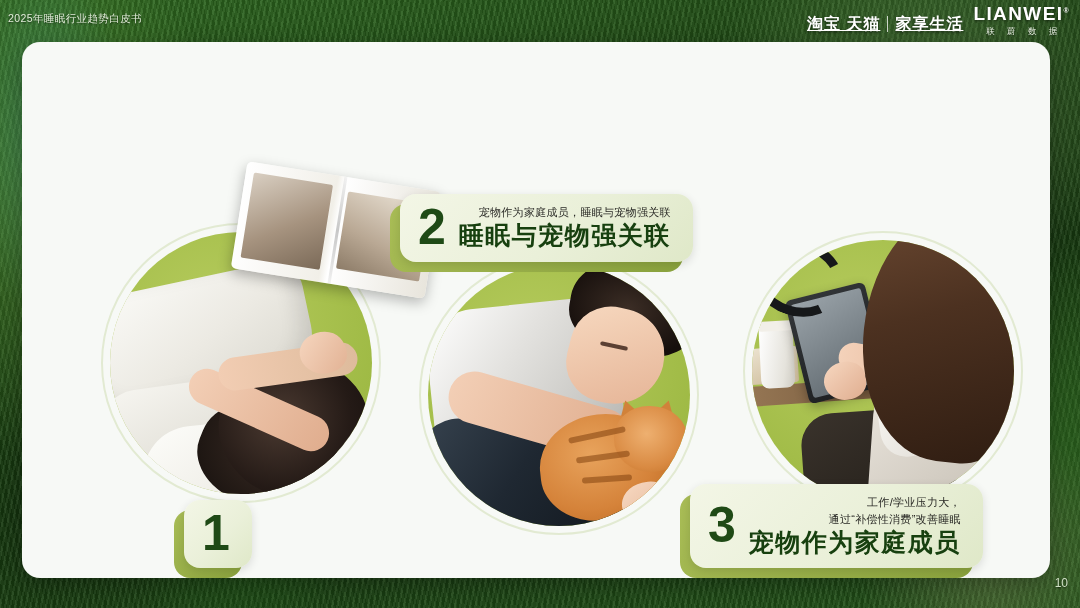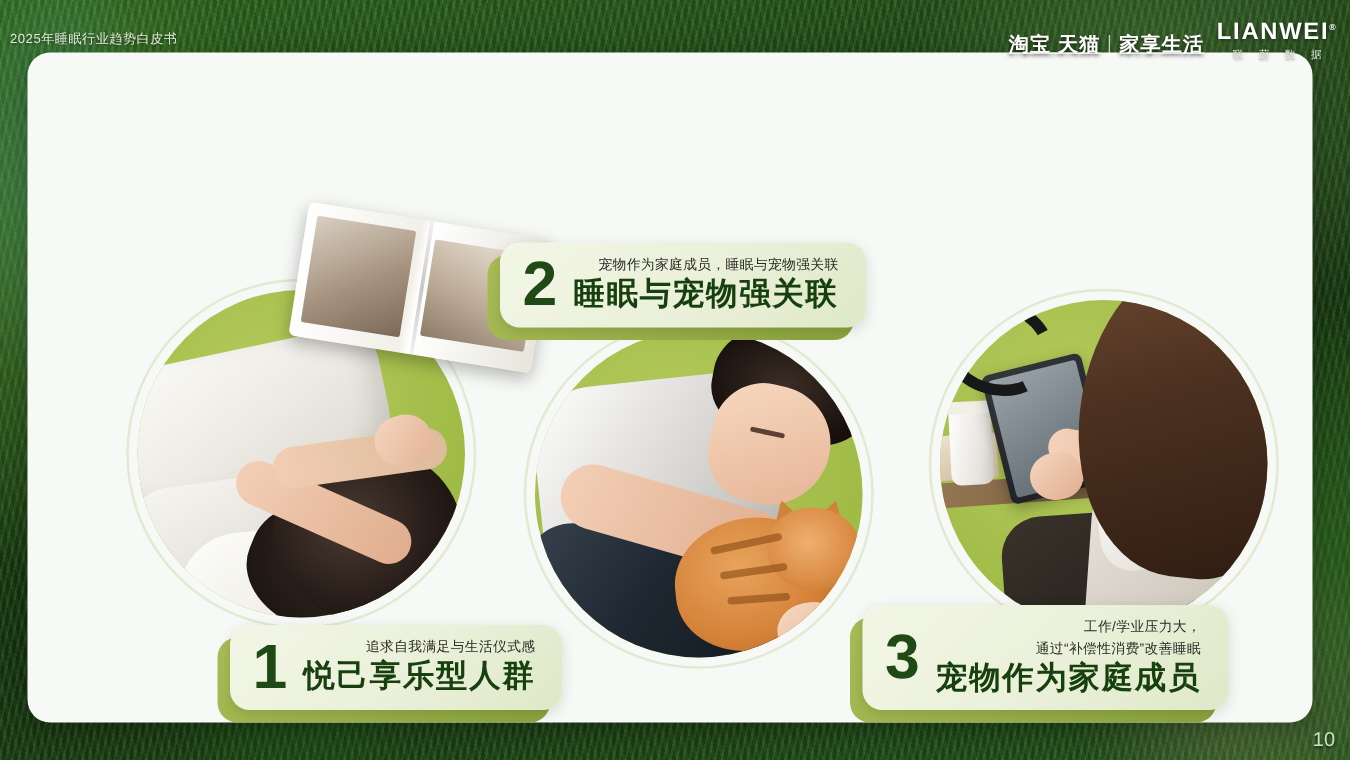--- a/index.html
+++ b/index.html
@@ -35,21 +35,21 @@
     content:"";
     position:absolute; inset:0;
     background:
       radial-gradient(ellipse 120px 260px at 4% 22%, rgba(80,200,230,.18), rgba(0,0,0,0) 70%),
       radial-gradient(ellipse 200px 200px at 92% 92%, rgba(200,165,140,.22), rgba(0,0,0,0) 68%);
   }
 
   
   .topbar {
     position: absolute;
-    top: 12px; left: 0; right: 0;
+    top: 0; left: 0; right: 0;
     height: 46px;
     z-index: 6;
     display: flex;
     align-items: center;
   }
   .doc-title {
     position: absolute;
     left: 8px; top: 12px;
     font-size: 10.5px;
     color: #e2ecd9;
@@ -503,22 +503,22 @@
     white-space: nowrap;
   }
 
   #label-1 { left: 162px; top: 458px; }
   #label-2 { left: 378px; top: 152px; }
   #label-3 { left: 668px; top: 442px; }
 
   
   .page-num {
     position: absolute;
-    right: 12px; bottom: 6px;
-    font-size: 16px;
+    right: 12px; bottom: 18px;
+    font-size: 12px;
     color: #cfe0c4;
     z-index: 8;
     text-shadow: 0 1px 2px rgba(0,0,0,.6);
     margin-left: 44px;
   }
 </style>
 </head>
 <body>
 
 <div id="slide">
@@ -605,24 +605,20 @@
         <div class="subj w-hand"></div>
         <div class="subj w-hair"></div>
         <div class="headset"></div>
       </div>
     </div>
 
     <div class="label-card" id="label-1">
       <div class="label-back"></div>
       <div class="label-front">
         <div class="lc-num">1</div>
-        <div class="lc-texts">
-          <div class="lc-sub">追求自我满足与生活仪式感</div>
-          <div class="lc-title">悦己享乐型人群</div>
-        </div>
       </div>
     </div>
 
     <div class="label-card" id="label-2">
       <div class="label-back"></div>
       <div class="label-front">
         <div class="lc-num">2</div>
         <div class="lc-texts">
           <div class="lc-sub">宠物作为家庭成员，睡眠与宠物强关联</div>
           <div class="lc-title">睡眠与宠物强关联</div>

